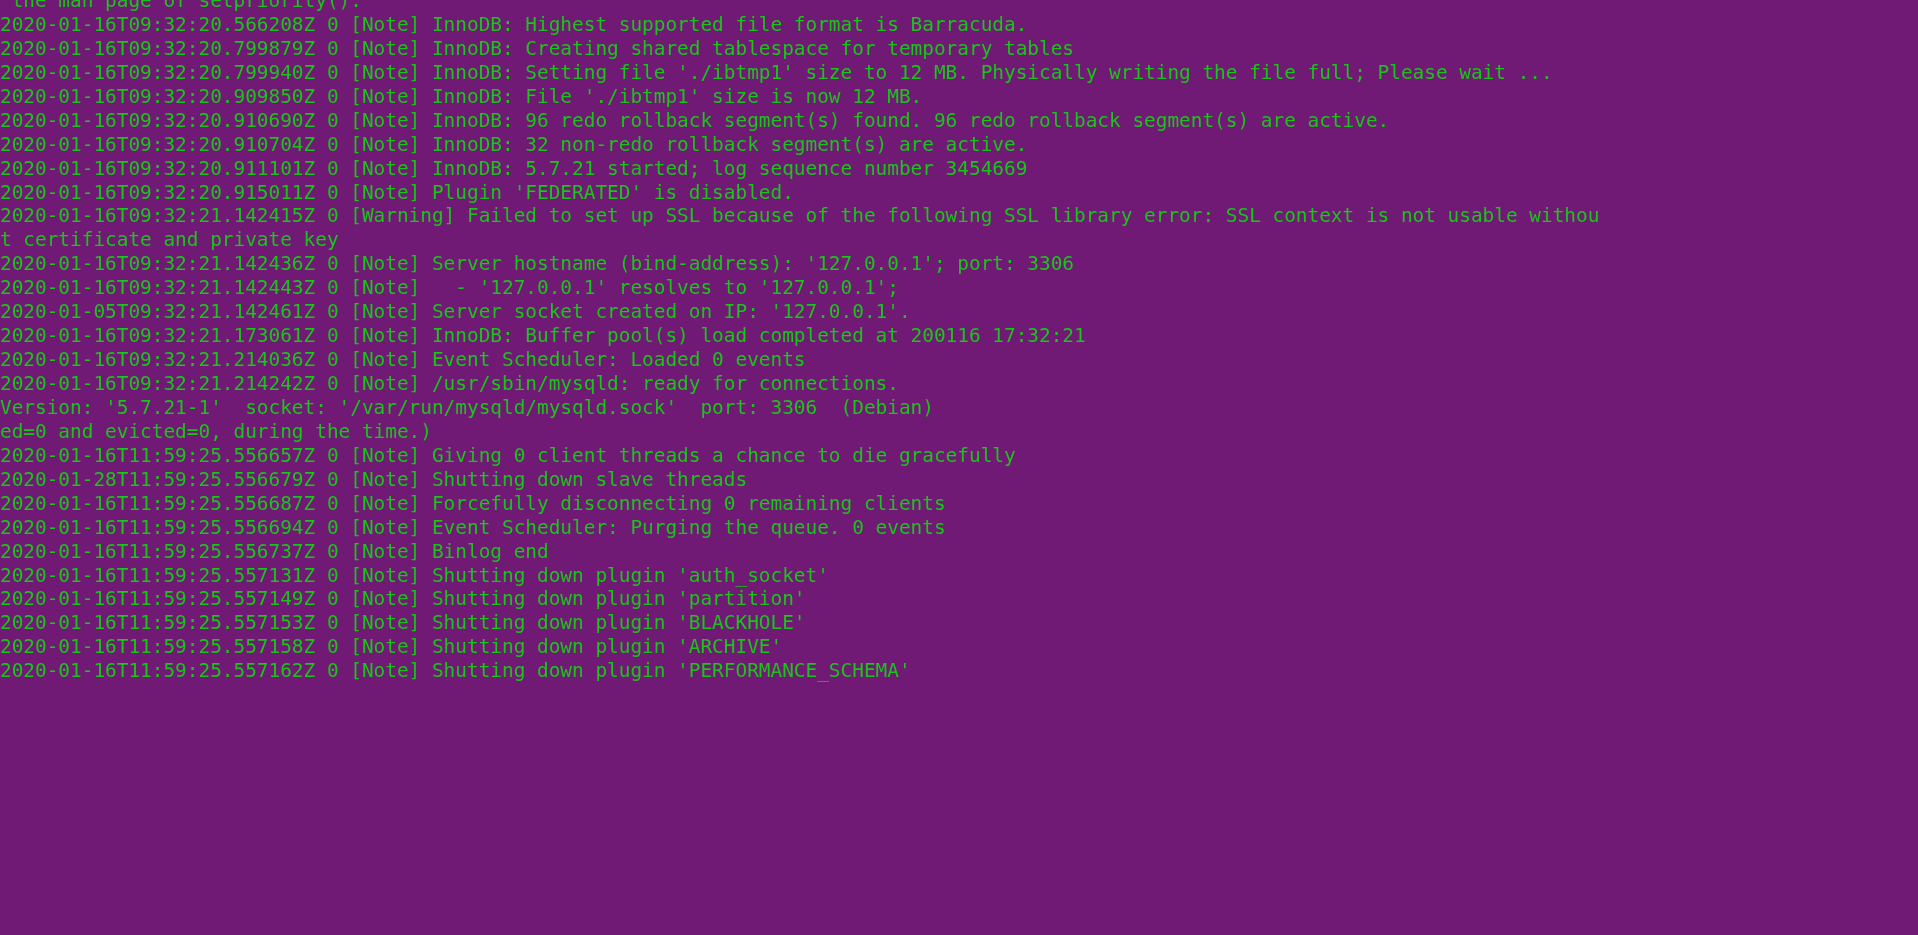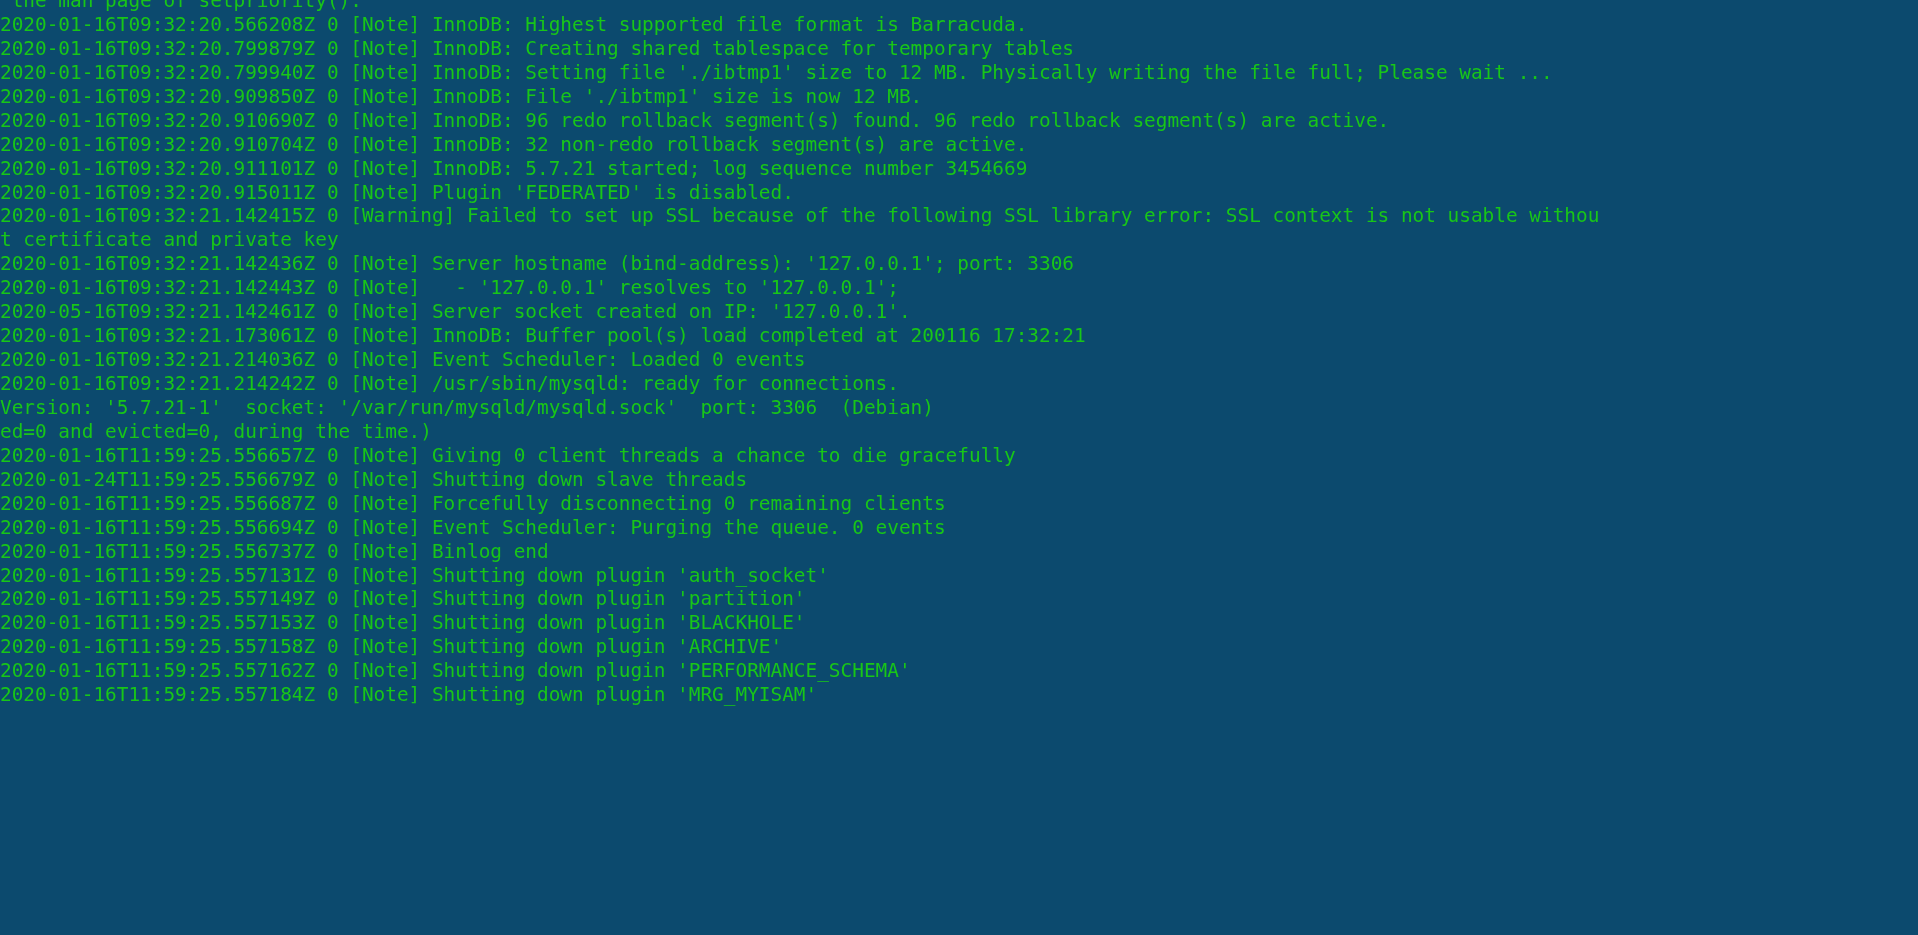--- a/index.html
+++ b/index.html
@@ -13,21 +13,21 @@
     height: 935px;
     overflow: hidden;
     font-family: "DejaVu Sans Mono", "Liberation Mono", monospace;
   }
   #terminal {
     position: absolute;
     left: 0;
     top: 0;
     width: 1918px;
     height: 935px;
-    background: #0c4a6e;
+    background: #701a75;
     overflow: hidden;
   }
   #terminal-screen {
     position: absolute;
     left: 0;
     
     top: -11px;
     width: 1918px;
   }
   .term-line {
@@ -54,31 +54,30 @@
     <span class="term-line">2020-01-16T09:32:20.799940Z 0 [Note] InnoDB: Setting file './ibtmp1' size to 12 MB. Physically writing the file full; Please wait ...</span>
     <span class="term-line">2020-01-16T09:32:20.909850Z 0 [Note] InnoDB: File './ibtmp1' size is now 12 MB.</span>
     <span class="term-line">2020-01-16T09:32:20.910690Z 0 [Note] InnoDB: 96 redo rollback segment(s) found. 96 redo rollback segment(s) are active.</span>
     <span class="term-line">2020-01-16T09:32:20.910704Z 0 [Note] InnoDB: 32 non-redo rollback segment(s) are active.</span>
     <span class="term-line">2020-01-16T09:32:20.911101Z 0 [Note] InnoDB: 5.7.21 started; log sequence number 3454669</span>
     <span class="term-line">2020-01-16T09:32:20.915011Z 0 [Note] Plugin 'FEDERATED' is disabled.</span>
     <span class="term-line">2020-01-16T09:32:21.142415Z 0 [Warning] Failed to set up SSL because of the following SSL library error: SSL context is not usable withou</span>
     <span class="term-line">t certificate and private key</span>
     <span class="term-line">2020-01-16T09:32:21.142436Z 0 [Note] Server hostname (bind-address): '127.0.0.1'; port: 3306</span>
     <span class="term-line">2020-01-16T09:32:21.142443Z 0 [Note]   - '127.0.0.1' resolves to '127.0.0.1';</span>
-    <span class="term-line">2020-05-16T09:32:21.142461Z 0 [Note] Server socket created on IP: '127.0.0.1'.</span>
+    <span class="term-line">2020-01-05T09:32:21.142461Z 0 [Note] Server socket created on IP: '127.0.0.1'.</span>
     <span class="term-line">2020-01-16T09:32:21.173061Z 0 [Note] InnoDB: Buffer pool(s) load completed at 200116 17:32:21</span>
     <span class="term-line">2020-01-16T09:32:21.214036Z 0 [Note] Event Scheduler: Loaded 0 events</span>
     <span class="term-line">2020-01-16T09:32:21.214242Z 0 [Note] /usr/sbin/mysqld: ready for connections.</span>
     <span class="term-line">Version: '5.7.21-1'  socket: '/var/run/mysqld/mysqld.sock'  port: 3306  (Debian)</span>
     <span class="term-line">ed=0 and evicted=0, during the time.)</span>
     <span class="term-line">2020-01-16T11:59:25.556657Z 0 [Note] Giving 0 client threads a chance to die gracefully</span>
-    <span class="term-line">2020-01-24T11:59:25.556679Z 0 [Note] Shutting down slave threads</span>
+    <span class="term-line">2020-01-28T11:59:25.556679Z 0 [Note] Shutting down slave threads</span>
     <span class="term-line">2020-01-16T11:59:25.556687Z 0 [Note] Forcefully disconnecting 0 remaining clients</span>
     <span class="term-line">2020-01-16T11:59:25.556694Z 0 [Note] Event Scheduler: Purging the queue. 0 events</span>
     <span class="term-line">2020-01-16T11:59:25.556737Z 0 [Note] Binlog end</span>
     <span class="term-line">2020-01-16T11:59:25.557131Z 0 [Note] Shutting down plugin 'auth_socket'</span>
     <span class="term-line">2020-01-16T11:59:25.557149Z 0 [Note] Shutting down plugin 'partition'</span>
     <span class="term-line">2020-01-16T11:59:25.557153Z 0 [Note] Shutting down plugin 'BLACKHOLE'</span>
     <span class="term-line">2020-01-16T11:59:25.557158Z 0 [Note] Shutting down plugin 'ARCHIVE'</span>
     <span class="term-line">2020-01-16T11:59:25.557162Z 0 [Note] Shutting down plugin 'PERFORMANCE_SCHEMA'</span>
-    <span class="term-line">2020-01-16T11:59:25.557184Z 0 [Note] Shutting down plugin 'MRG_MYISAM'</span>
   </div>
 </div>
 
 </body></html>

